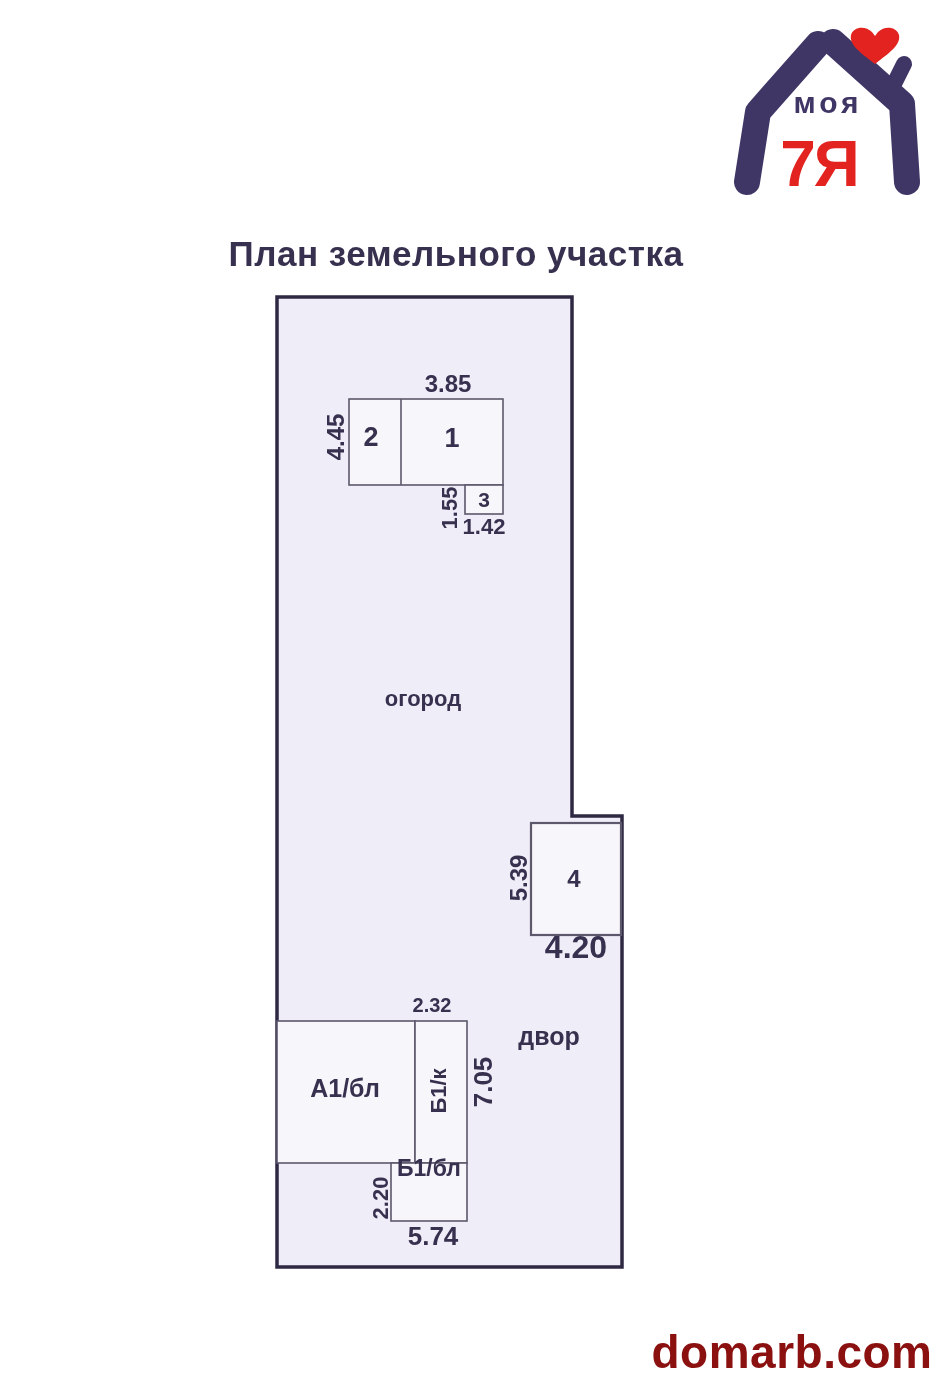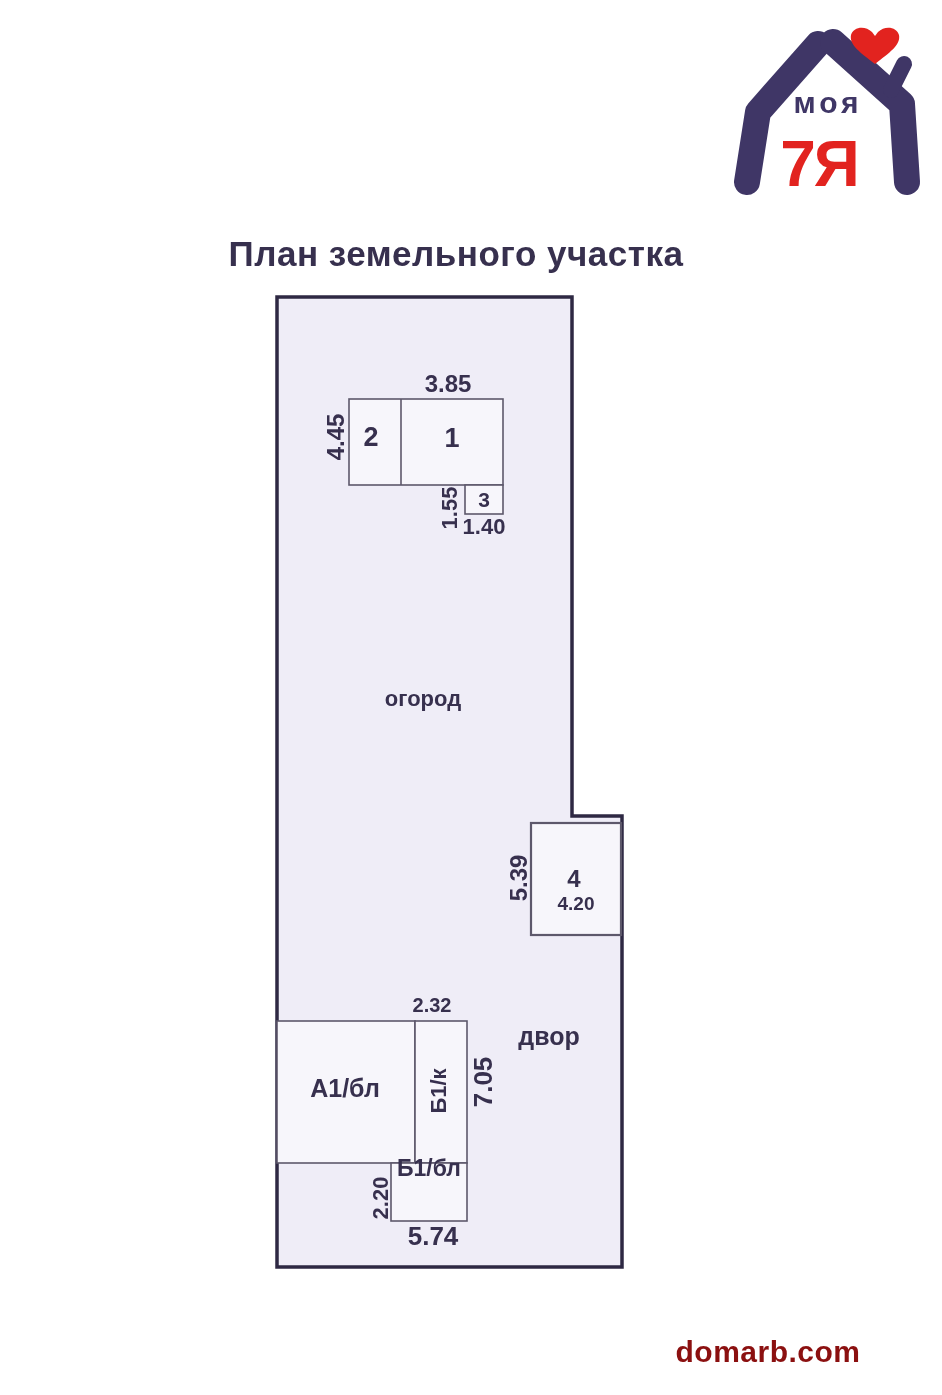--- a/index.html
+++ b/index.html
@@ -25,23 +25,23 @@
 
   .lbl {
     position:absolute;
     transform:translate(-50%,-50%);
     font-weight:bold; color:#37304e;
     white-space:nowrap; line-height:1;
   }
   .lbl.v { transform:translate(-50%,-50%) rotate(-90deg); }
 
   .watermark {
-    position:absolute; left:768px; top:1352px;
+    position:absolute; left:792px; top:1352px;
     transform:translate(-50%,-50%);
-    font-size:30px; font-weight:bold; color:#8b1010;
+    font-size:46px; font-weight:bold; color:#8b1010;
     letter-spacing:0.5px; white-space:nowrap;
   }
 </style>
 </head>
 <body>
 
 <div class="page">
 
   <svg class="logo" viewBox="0 0 240 185">
     <polyline points="57,162 68,92 128,24" fill="none" stroke="#3f3666" stroke-width="26" stroke-linecap="round" stroke-linejoin="round"></polyline>
@@ -71,27 +71,27 @@
 
     <rect x="391" y="1163" width="76" height="58" fill="#f7f6fb" stroke="#5d586b" stroke-width="1.6"></rect>
   </svg>
 
   <div class="lbl" style="left:448px;top:384px;font-size:24px">3.85</div>
   <div class="lbl v" style="left:336px;top:437px;font-size:24px">4.45</div>
   <div class="lbl" style="left:371px;top:437px;font-size:27px">2</div>
   <div class="lbl" style="left:452px;top:438px;font-size:27px">1</div>
   <div class="lbl" style="left:484px;top:499px;font-size:21px">3</div>
   <div class="lbl v" style="left:450px;top:508px;font-size:22px">1.55</div>
-  <div class="lbl" style="left:484px;top:527px;font-size:22px">1.40</div>
+  <div class="lbl" style="left:484px;top:527px;font-size:22px">1.42</div>
 
   <div class="lbl" style="left:423px;top:699px;font-size:22px">огород</div>
 
   <div class="lbl v" style="left:519px;top:878px;font-size:24px">5.39</div>
   <div class="lbl" style="left:574px;top:879px;font-size:24px">4</div>
-  <div class="lbl" style="left:576px;top:903px;font-size:19px">4.20</div>
+  <div class="lbl" style="left:576px;top:947px;font-size:32px">4.20</div>
 
   <div class="lbl" style="left:432px;top:1005px;font-size:20px">2.32</div>
   <div class="lbl" style="left:345px;top:1088px;font-size:25px">А1/бл</div>
   <div class="lbl v" style="left:439px;top:1091px;font-size:22px">Б1/к</div>
   <div class="lbl v" style="left:483px;top:1082px;font-size:26px">7.05</div>
   <div class="lbl" style="left:549px;top:1036px;font-size:25px">двор</div>
 
   <div class="lbl v" style="left:381px;top:1198px;font-size:22px">2.20</div>
   <div class="lbl" style="left:429px;top:1168px;font-size:23px">Б1/бл</div>
   <div class="lbl" style="left:433px;top:1236px;font-size:26px">5.74</div>

